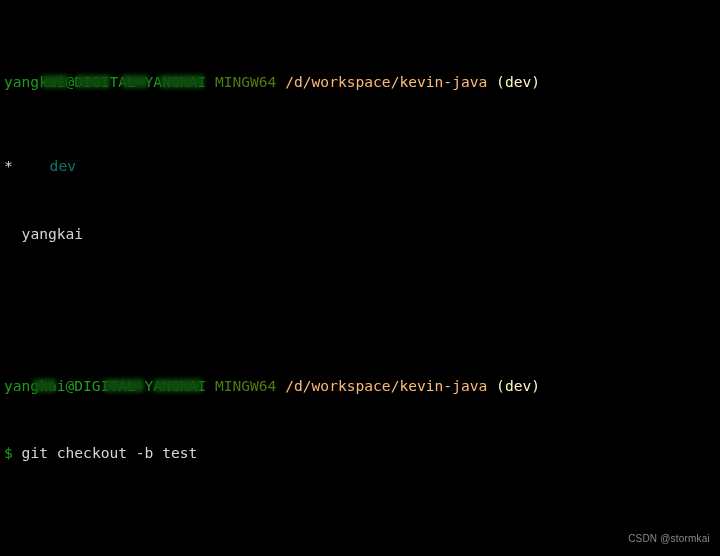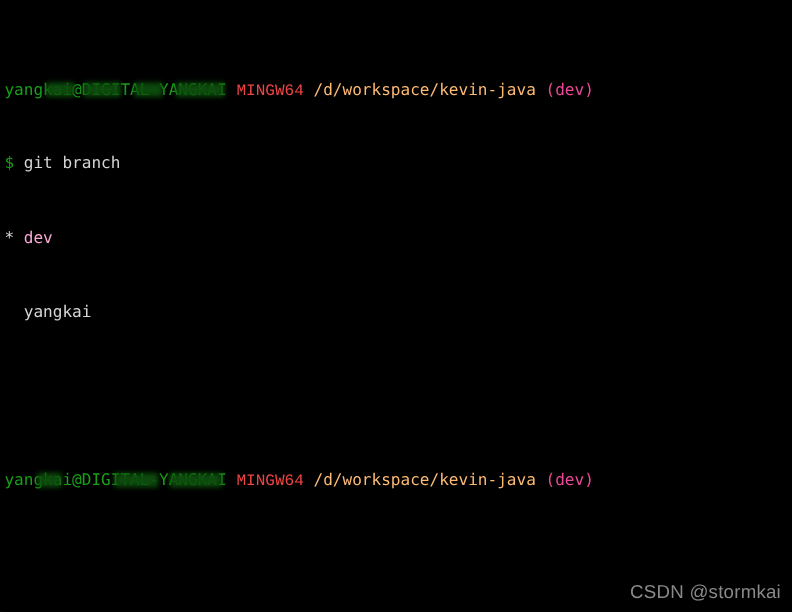--- a/index.html
+++ b/index.html
@@ -25,66 +25,66 @@
   }
   .edge-left {
     position:absolute; left:0; top:0;
     width:4px; height:556px;
     background:#2b2b2b;
   }
   .line { height:16.9px; white-space:pre; }
 
   
   .c-user   { color:#18a018; }
-  .c-mingw  { color:#ef4444;font-family:Liberation Mono, monospace; }
+  .c-mingw  { color:#4d7c0f; }
   .c-path   { color:#fdba74; }
-  .c-branch { color:#ec4899; }
+  .c-branch { color:#fef9c3; }
   .c-dollar { color:#18a018; }
   .c-white  { color:#d6d6d6; }
-  .c-green  { color:#f9a8d4; }
+  .c-green  { color:#0f766e;margin-left:28px; }
 
   
   .redact-wrap { position:relative; display:inline-block; }
   .redact {
     position:absolute;
     background:#0d4d0d;
     filter:blur(2.2px);
     opacity:.95;
     pointer-events:none;
   }
   .watermark {
     position:absolute;
     right:10px; bottom:8px;
     color:#8a8a8a;
     font-family:"Liberation Sans",sans-serif;
-    font-size:17px;
+    font-size:10px;
     letter-spacing:.2px;
   }
 </style>
 </head>
 <body>
 
 <div class="edge-left"></div>
 
 <div id="term">
 
   
   <div class="line"><span class="redact-wrap"><span class="c-user">yangkai@DIGITAL-YANGKAI</span><span class="redact" style="left:38px;top:1px;width:26px;height:13px;"></span><span class="redact" style="left:72px;top:1px;width:34px;height:13px;"></span><span class="redact" style="left:118px;top:1px;width:26px;height:13px;"></span><span class="redact" style="left:156px;top:1px;width:44px;height:13px;"></span></span><span class="c-white"> </span><span class="c-mingw">MINGW64</span><span class="c-white"> </span><span class="c-path">/d/workspace/kevin-java</span><span class="c-white"> </span><span class="c-branch">(dev)</span></div>
 
-  <div class="line"><span class="c-dollar">$</span><span class="c-white"> </span><span class="c-white">git branch</span></div>
 
   <div class="line"><span class="c-white">*</span><span class="c-white"> </span><span class="c-green">dev</span></div>
 
   <div class="line"><span class="c-white"> </span><span class="c-white"> </span><span class="c-white">yangkai</span></div>
 
   <div class="line">&nbsp;</div>
 
   
   <div class="line"><span class="redact-wrap"><span class="c-user">yangkai@DIGITAL-YANGKAI</span><span class="redact" style="left:30px;top:1px;width:22px;height:13px;"></span><span class="redact" style="left:100px;top:1px;width:40px;height:13px;"></span><span class="redact" style="left:150px;top:1px;width:48px;height:13px;"></span></span><span class="c-white"> </span><span class="c-mingw">MINGW64</span><span class="c-white"> </span><span class="c-path">/d/workspace/kevin-java</span><span class="c-white"> </span><span class="c-branch">(dev)</span></div>
 
+  <div class="line"><span class="c-dollar">$</span><span class="c-white"> </span><span class="c-white">git checkout -b test</span></div>
 
   
 
   
 
   
   
 
   
 

